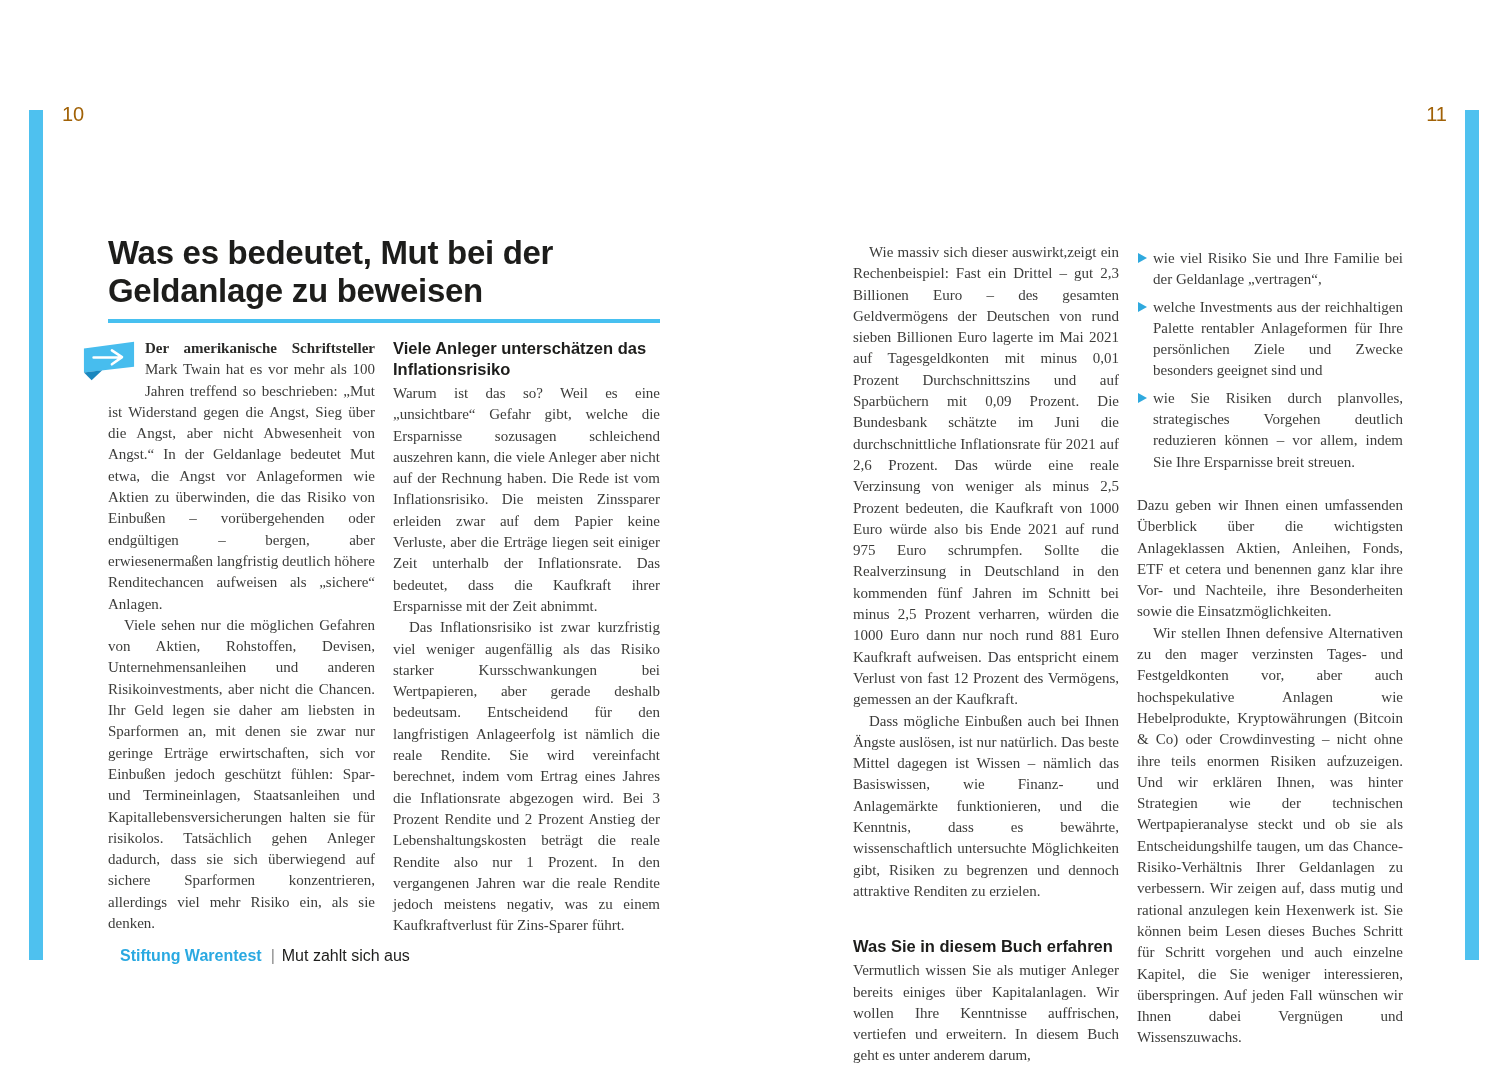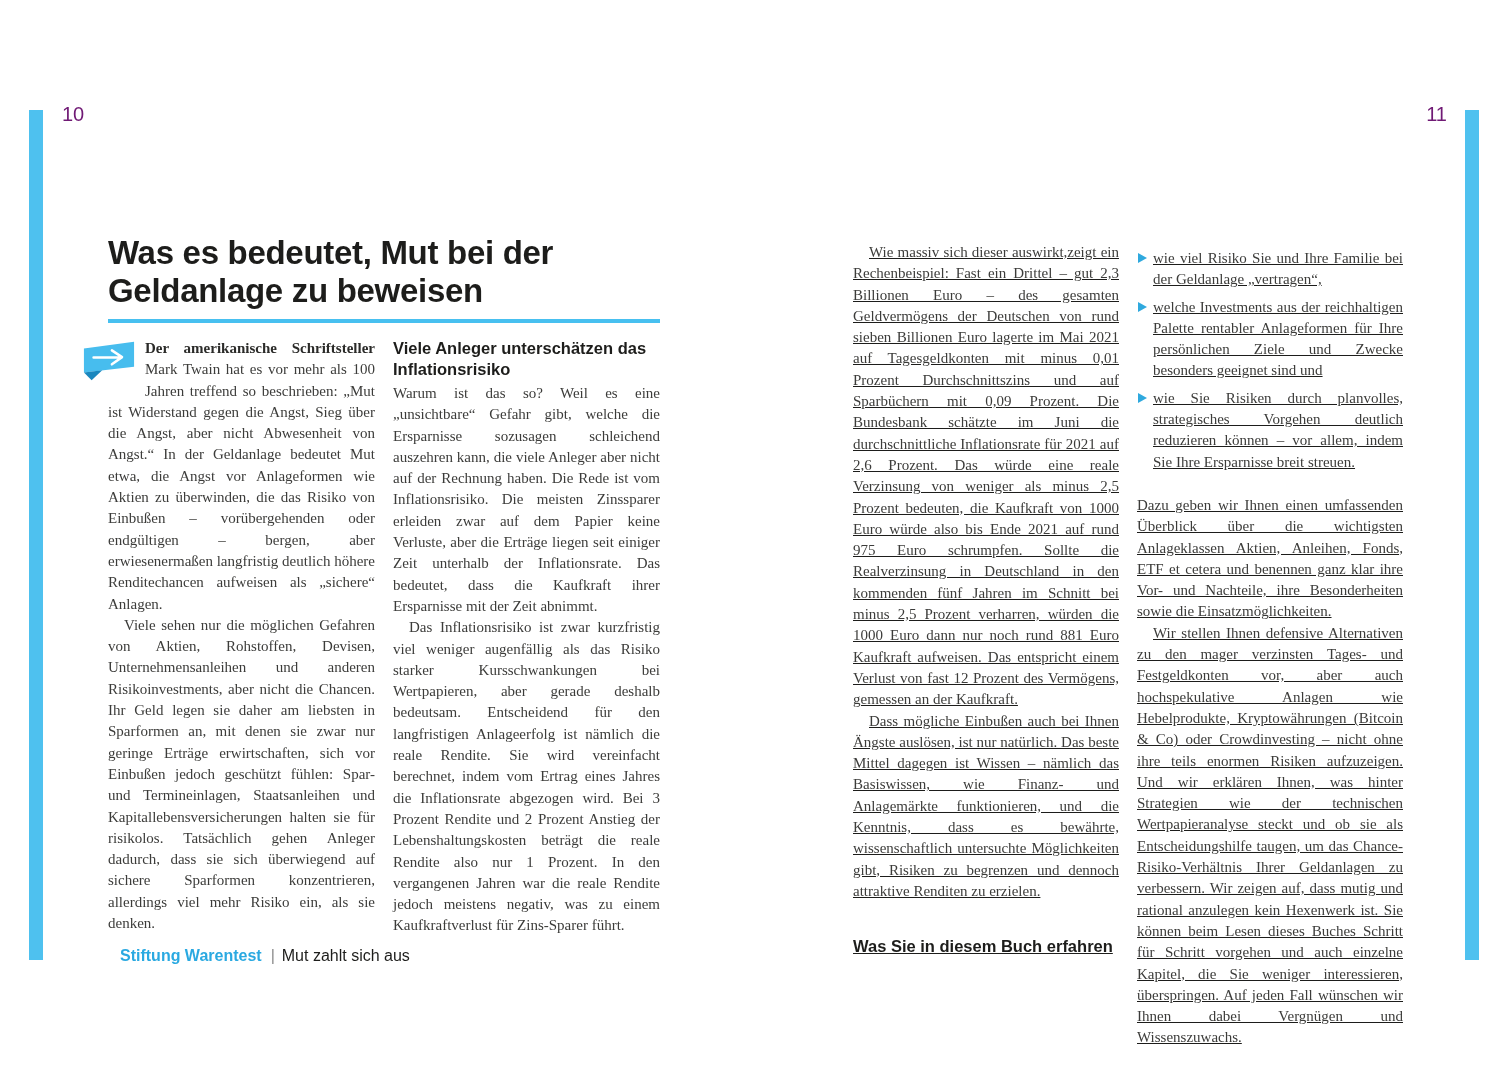--- a/index.html
+++ b/index.html
@@ -20,21 +20,21 @@
     background: #4ec1ef;
   }
   .edge-bar.left  { left: 29px; }
   .edge-bar.right { right: 29px; }
 
   .pagenum {
     position: absolute;
     top: 102px;
     font-size: 20px;
     line-height: 24px;
-    color: #701a75;
+    color: #a16207;
   }
   .pagenum.left  { left: 62px; }
   .pagenum.right { right: 61px; text-align: right; }
 
   
   .page-left {
     position: absolute;
     left: 108px;
     top: 234px;
     width: 552px;
@@ -97,21 +97,21 @@
   }
   .lead-icon svg { display: block; width: 100%; height: 100%; }
 
   
   .page-right {
     position: absolute;
     left: 853px;
     top: 242px;
     width: 550px;
   }
-  .page-right .cols { margin-top: 0; text-decoration: underline; }
+  .page-right .cols { margin-top: 0; }
   .col .bullets { margin: 0 0 0 0; padding: 0; list-style: none; }
   .col .bullets li {
     display: flex;
     align-items: flex-start;
     margin: 6px 0 2px 0;
   }
   .tri-icon {
     flex: 0 0 auto;
     width: 0; height: 0;
     border-left: 9px solid #2fa9de;
@@ -177,20 +177,21 @@
     </div>
   </div>
 
   <div class="page-right">
     <div class="cols">
 
       <div class="col">
         <p class="indent">Wie massiv sich dieser auswirkt,zeigt ein Rechenbeispiel: Fast ein Drittel – gut 2,3 Billionen Euro – des gesamten Geldvermögens der Deutschen von rund sieben Billionen Euro lagerte im Mai 2021 auf Tagesgeldkonten mit minus 0,01 Prozent Durchschnittszins und auf Sparbüchern mit 0,09 Prozent. Die Bundesbank schätzte im Juni die durchschnittliche Inflationsrate für 2021 auf 2,6 Prozent. Das würde eine reale Verzinsung von weniger als minus 2,5 Prozent bedeuten, die Kaufkraft von 1000 Euro würde also bis Ende 2021 auf rund 975 Euro schrumpfen. Sollte die Realverzinsung in Deutschland in den kommenden fünf Jahren im Schnitt bei minus 2,5 Prozent verharren, würden die 1000 Euro dann nur noch rund 881 Euro Kaufkraft aufweisen. Das entspricht einem Verlust von fast 12 Prozent des Vermögens, gemessen an der Kaufkraft.</p>
         <p class="indent">Dass mögliche Einbußen auch bei Ihnen Ängste auslösen, ist nur natürlich. Das beste Mittel dagegen ist Wissen – nämlich das Basiswissen, wie Finanz- und Anlagemärkte funktionieren, und die Kenntnis, dass es bewährte, wissenschaftlich untersuchte Möglichkeiten gibt, Risiken zu begrenzen und dennoch attraktive Renditen zu erzielen.</p>
         <h2 class="col-heading spaced">Was Sie in diesem Buch erfahren</h2>
+        <p>Vermutlich wissen Sie als mutiger Anleger bereits einiges über Kapitalanlagen. Wir wollen Ihre Kenntnisse auffrischen, vertiefen und erweitern. In diesem Buch geht es unter anderem darum,</p>
       </div>
 
       <div class="col">
         <ul class="bullets">
           <li>
             <span class="tri-icon"></span>
             <span class="bullet-text">wie viel Risiko Sie und Ihre Familie bei der Geldanlage „vertragen“,</span>
           </li>
           <li>
             <span class="tri-icon"></span>

